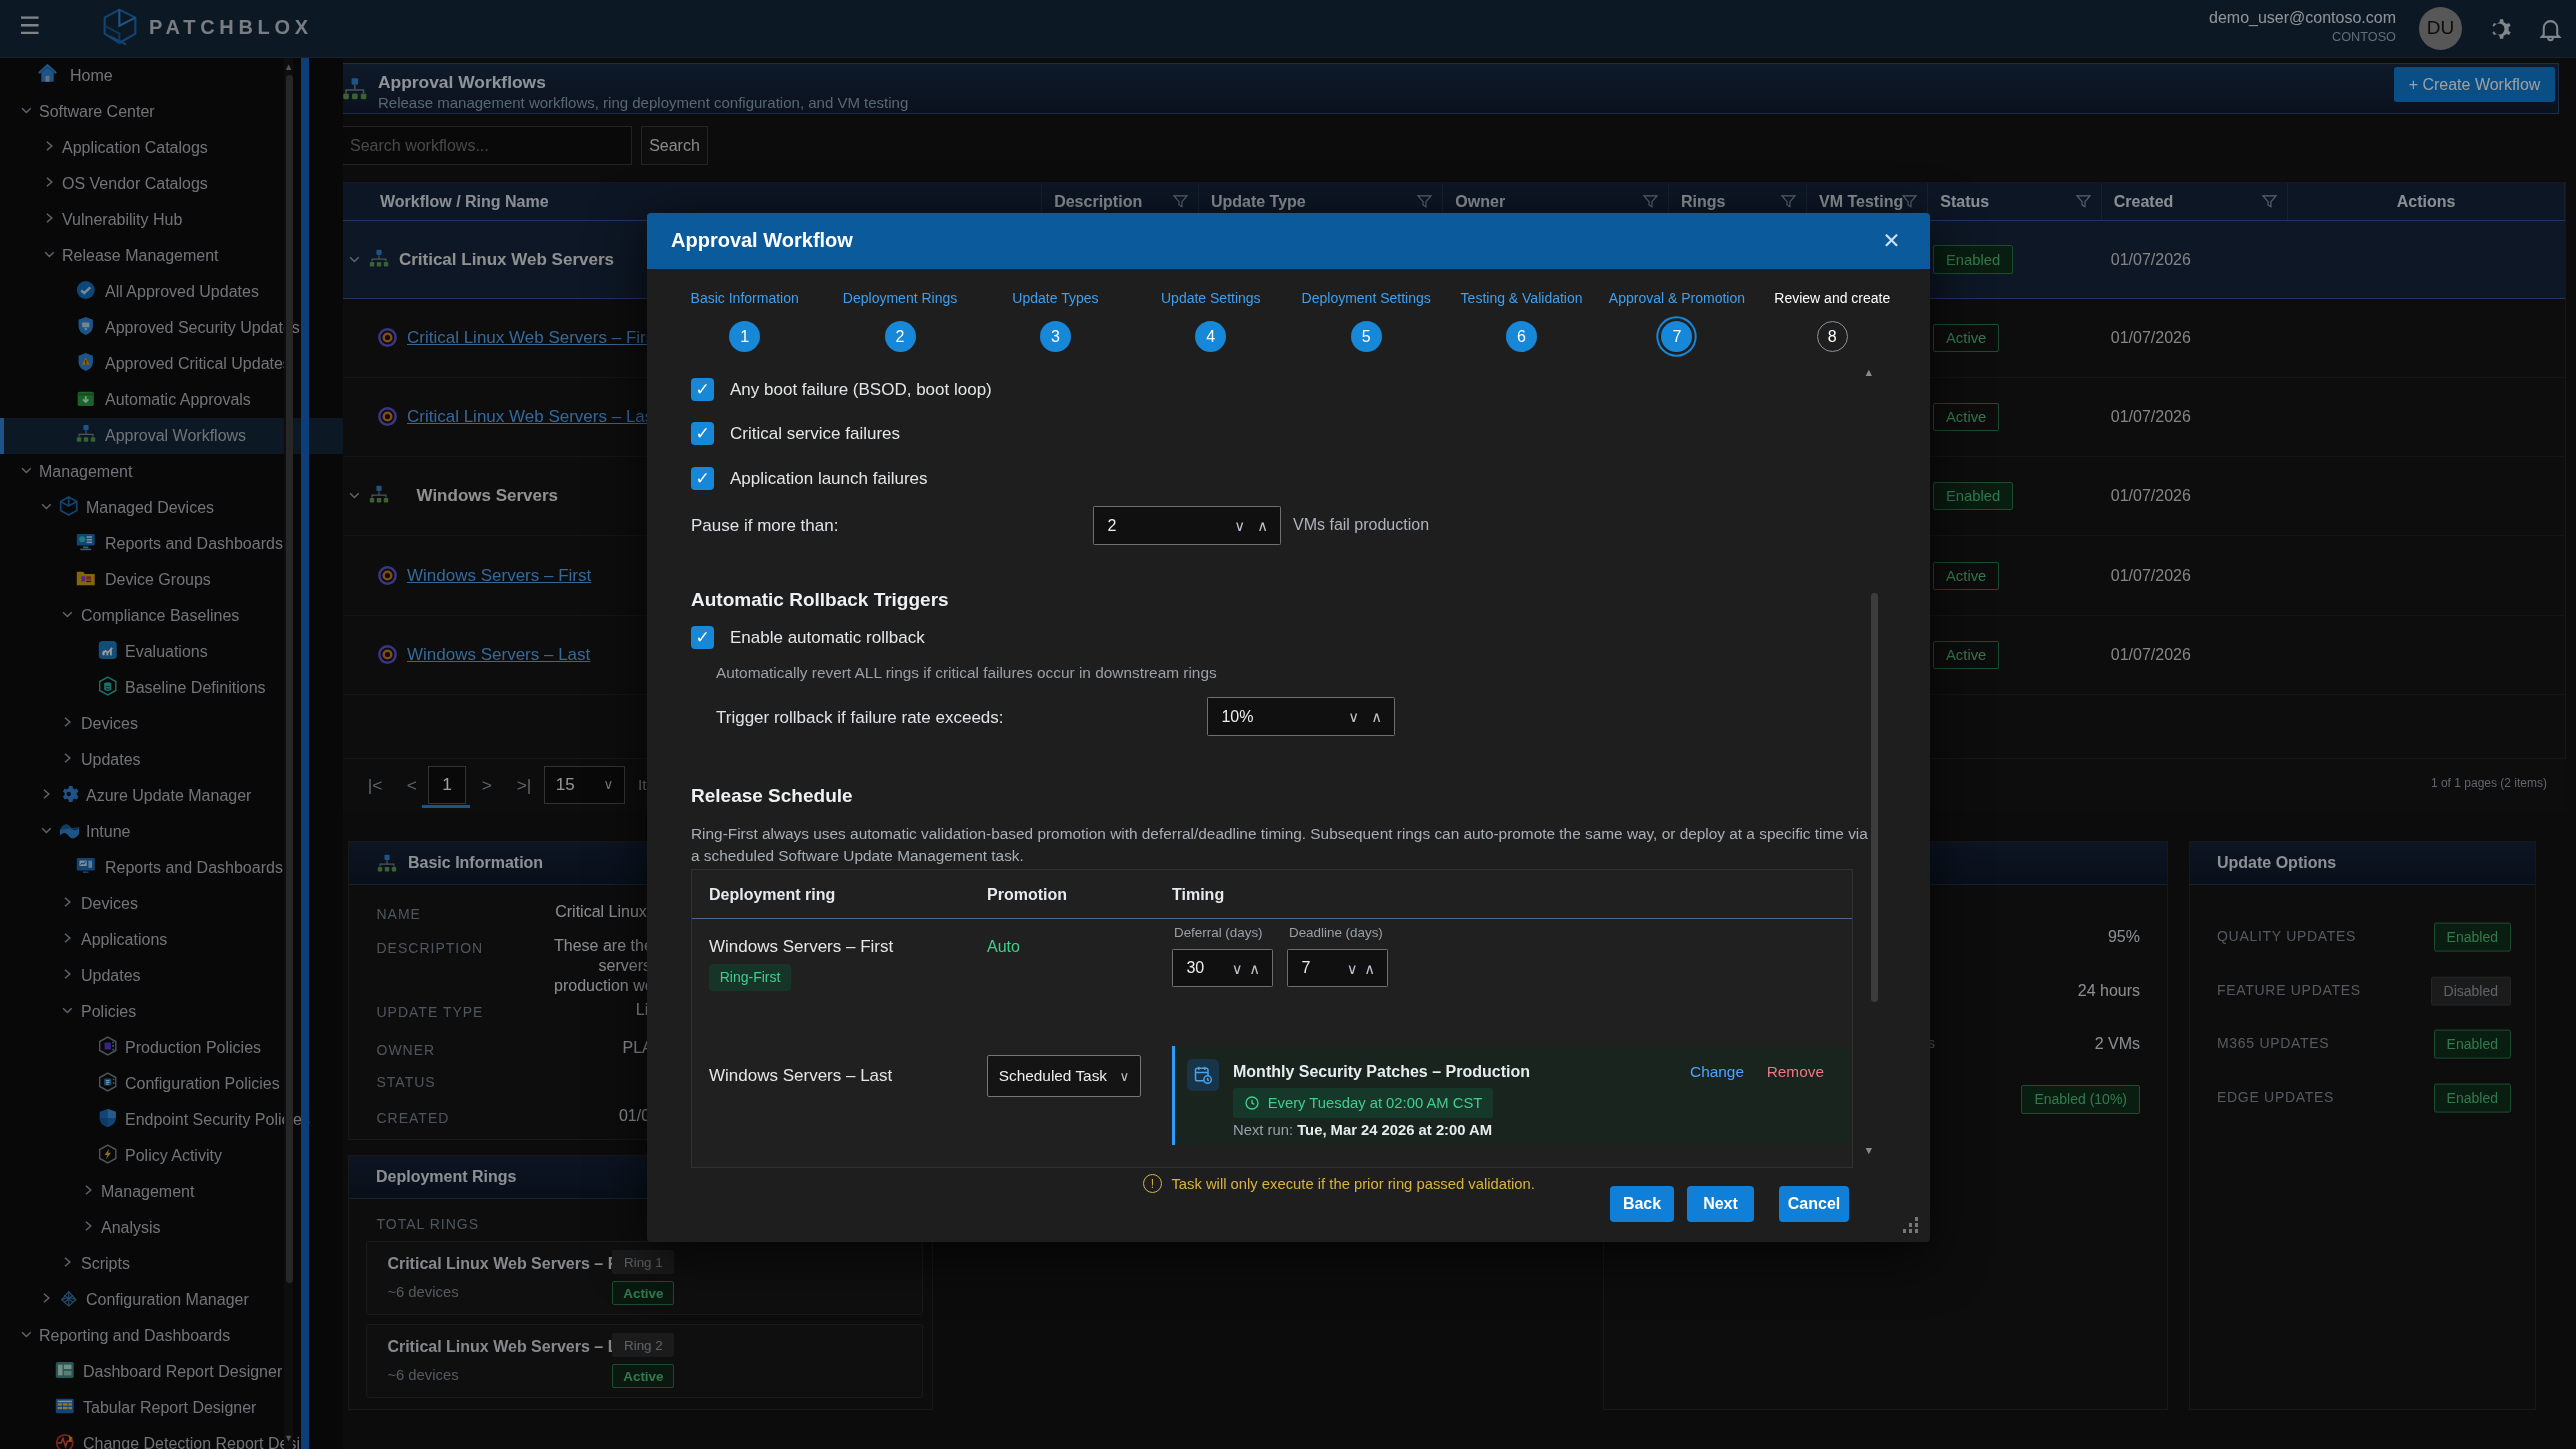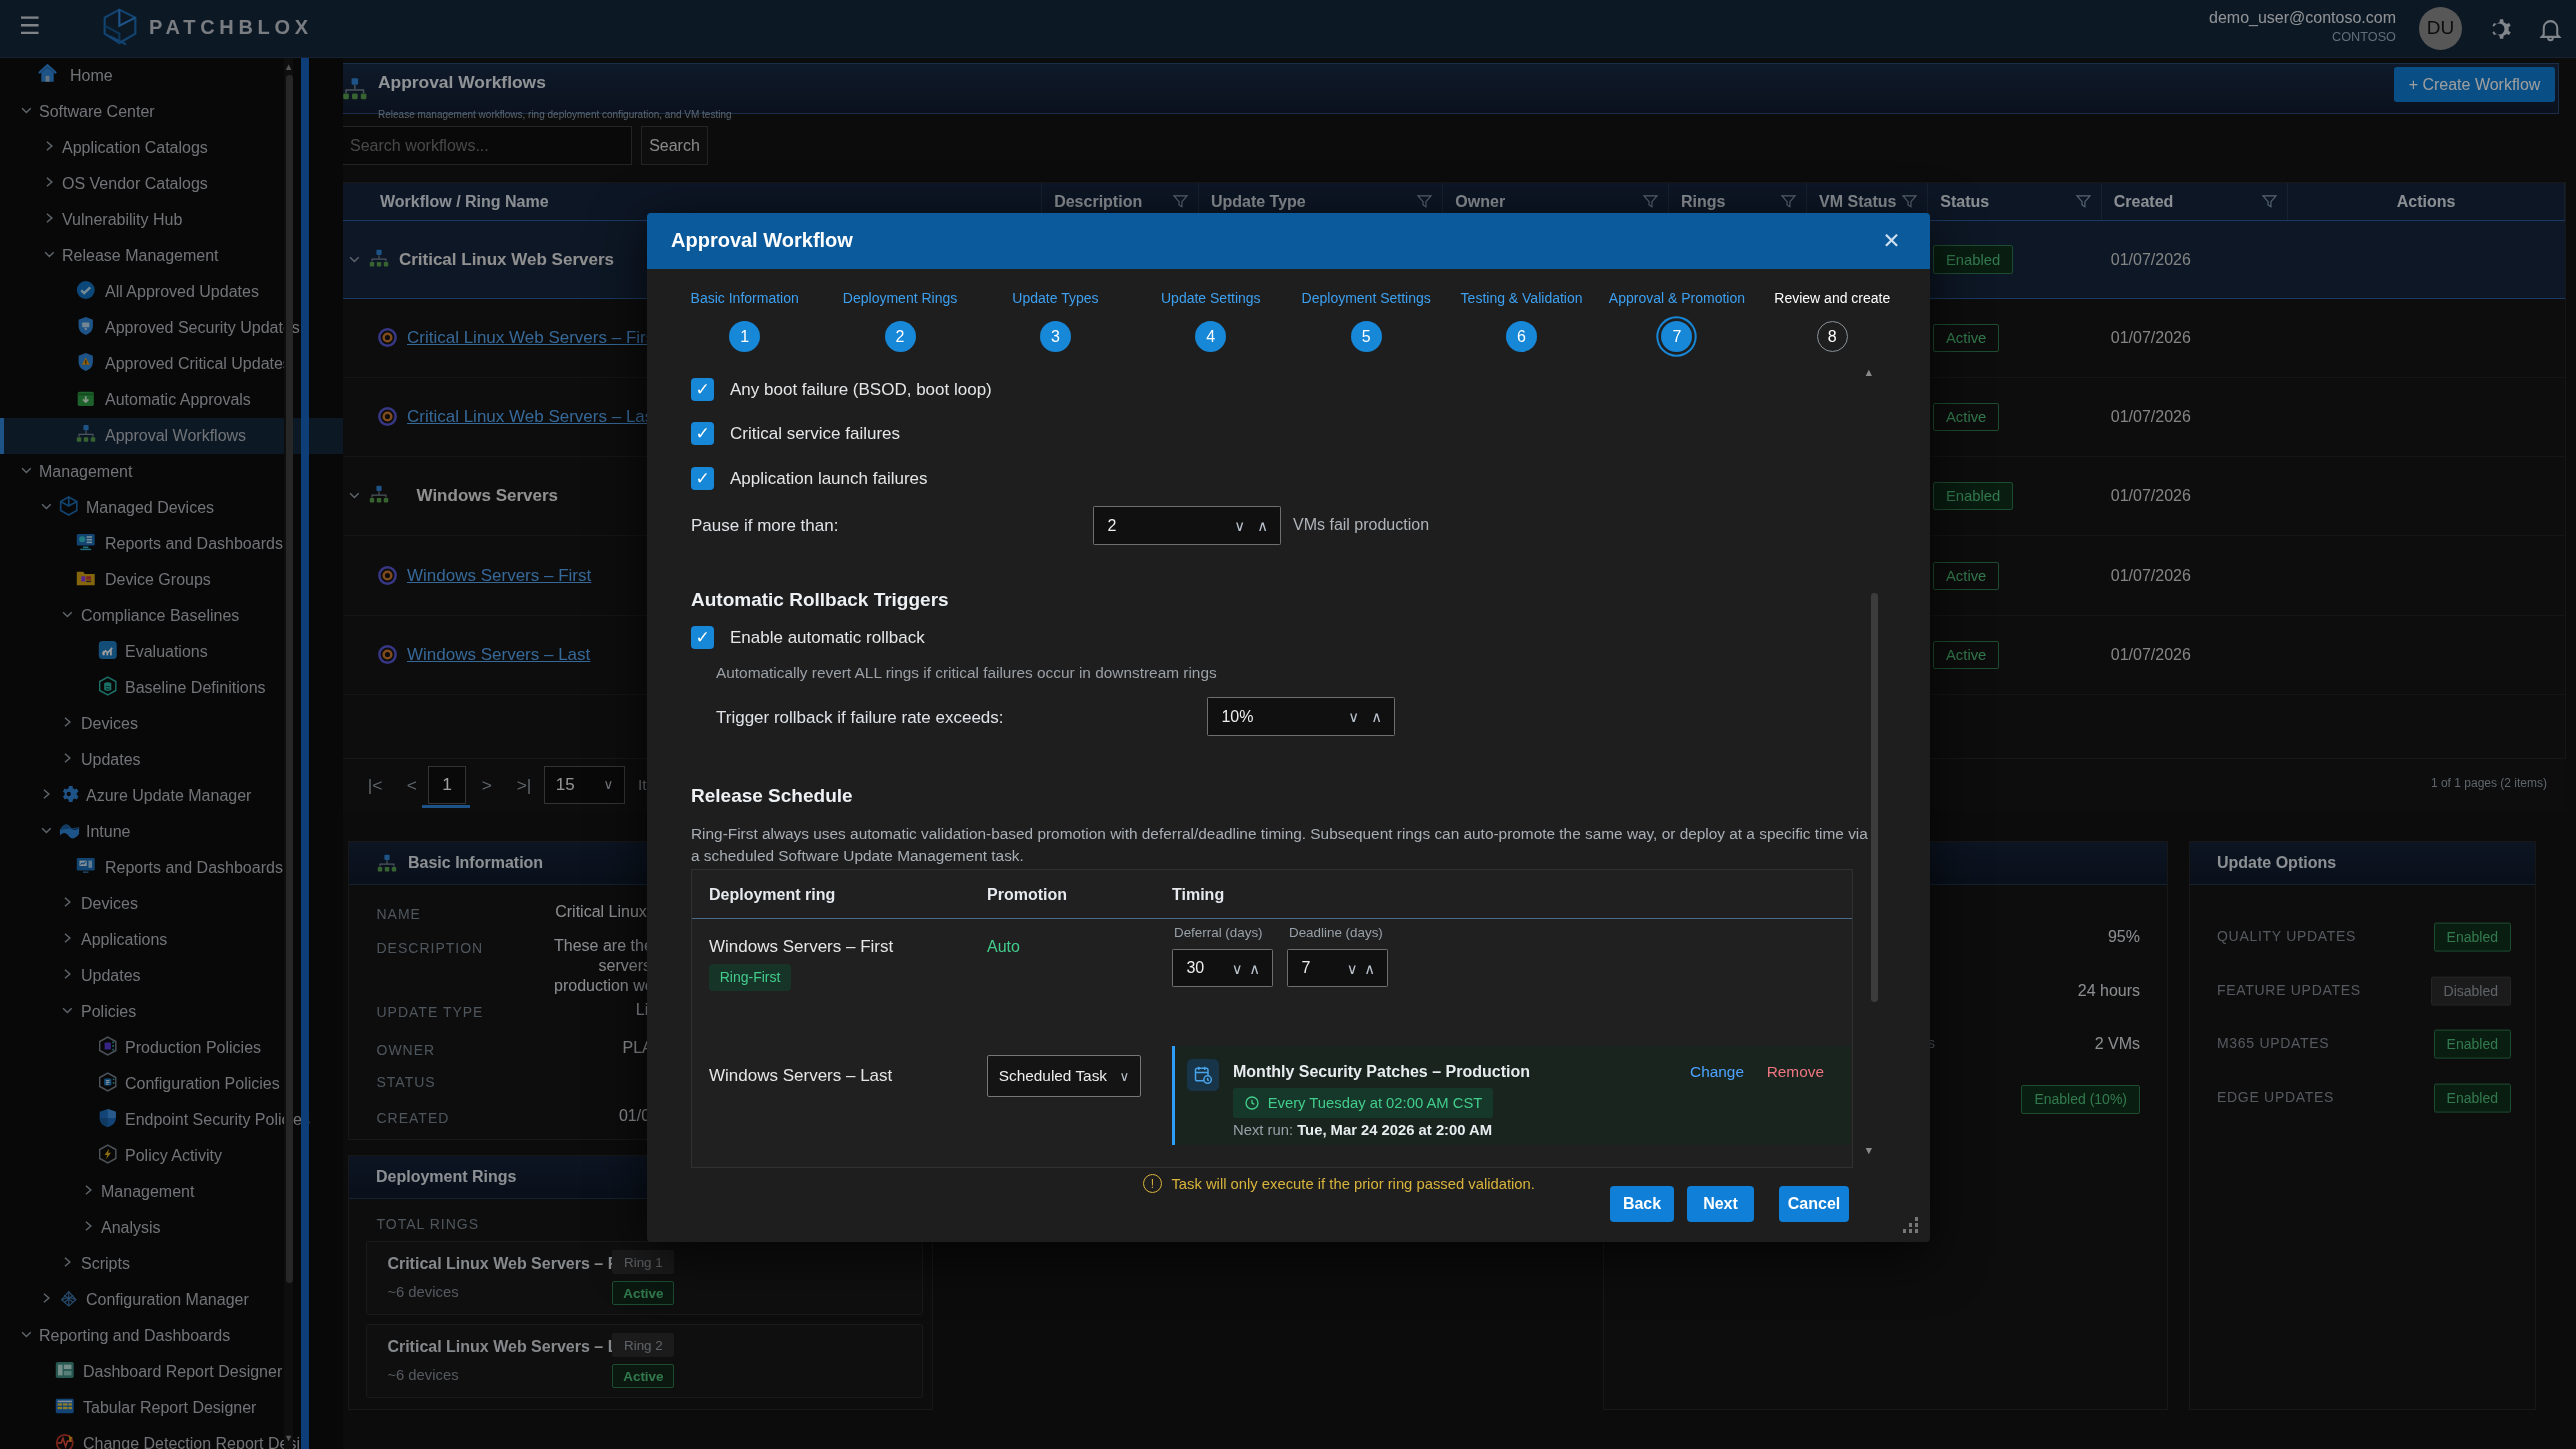--- a/index.html
+++ b/index.html
@@ -36,21 +36,21 @@
   .v2 .chv{left:60px}  .v2 .lbl{left:81px}
   .v2i .ico{left:75px}.v2i .lbl{left:105px}
   .v3 .chv{left:81px} .v3 .lbl{left:101px}
   .v3i .ico{left:97px}.v3i .lbl{left:125px}
   .v2ri .ico{left:54px}.v2ri .lbl{left:83px}
 
   
   #page-band { position:absolute; left:325px; top:63px; width:2234px; height:51px; background:linear-gradient(#182a44,#121d30); border:0.7px solid #274b77; border-left:3.4px solid #2f86d8; }
   #page-band-icon { position:absolute; left:13.4px; top:12px; }
   #page-title { position:absolute; left:50px; top:8px; font-size:17.4px; font-weight:bold; color:#e8edf2; }
-  #page-subtitle { position:absolute; left:50px; top:45px; font-size:10px; color:#8fa3b8; }
+  #page-subtitle { position:absolute; left:50px; top:30px; font-size:15px; color:#8fa3b8; }
   #create-btn { position:absolute; left:2394px; top:67px; width:161px; height:35px; background:#0f7fd7; color:#fff; font-size:16px; border-radius:2.7px; display:flex; align-items:center; justify-content:center; cursor:pointer; }
 
   
   #search-input { position:absolute; left:337px; top:126px; width:295px; height:39px; background:#101010; border:0.7px solid #3a3a3a; color:#bbb; font-size:16px; padding:0 12px; font-family:"Liberation Sans",sans-serif; }
   #search-btn { position:absolute; left:641px; top:126px; width:67px; height:39px; background:#181818; border:0.7px solid #3a3a3a; color:#ddd; font-size:16px; display:flex; align-items:center; justify-content:center; cursor:pointer; }
 
   
   #wf-table { position:absolute; left:335px; top:182px; width:2231px; height:629px; background:#151515; border:0.7px solid #262626; }
   #wf-head { position:absolute; left:0; top:0; width:100%; height:37px; background:#16253c; display:flex;padding-left:32px; }
   .th { position:relative; height:37px; border-right:0.7px solid #233852; display:flex; align-items:center; }
@@ -540,21 +540,21 @@
               <path d="M3 4h18l-7 8v7l-4-2.5V12z"></path>
             </svg></span>
         </div>
         <div class="th" style="width: 140px;">
           <span class="th-label">Rings</span>
           <span class="funnel"><svg width="19" height="17.4" viewBox="0 0 24 24" fill="none" stroke="#8fa3b8" stroke-width="1.6">
               <path d="M3 4h18l-7 8v7l-4-2.5V12z"></path>
             </svg></span>
         </div>
         <div class="th" style="width: 123px;">
-          <span class="th-label">VM Status</span>
+          <span class="th-label">VM Testing</span>
           <span class="funnel"><svg width="19" height="17.4" viewBox="0 0 24 24" fill="none" stroke="#8fa3b8" stroke-width="1.6">
               <path d="M3 4h18l-7 8v7l-4-2.5V12z"></path>
             </svg></span>
         </div>
         <div class="th" style="width: 176px;">
           <span class="th-label">Status</span>
           <span class="funnel"><svg width="19" height="17.4" viewBox="0 0 24 24" fill="none" stroke="#8fa3b8" stroke-width="1.6">
               <path d="M3 4h18l-7 8v7l-4-2.5V12z"></path>
             </svg></span>
         </div>

